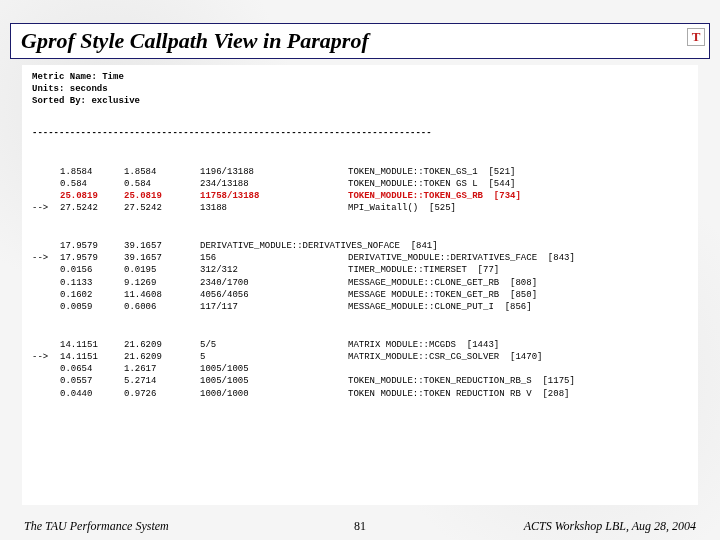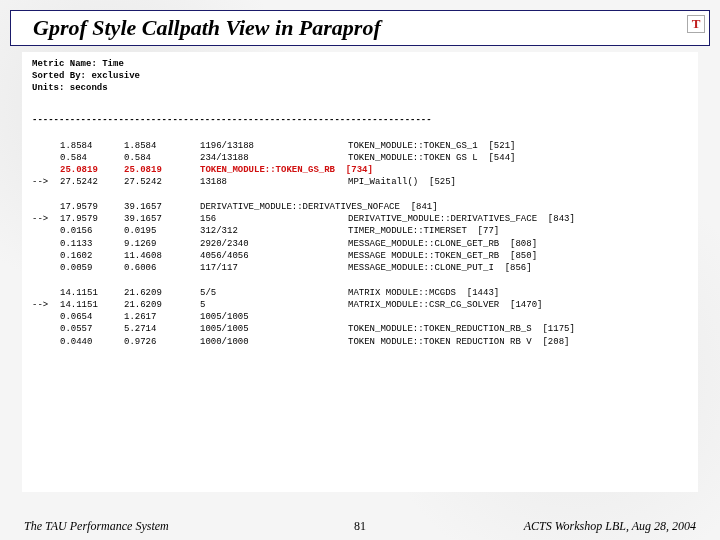--- a/index.html
+++ b/index.html
@@ -9,24 +9,24 @@
     background: #f5f5f5;
     background-image:
       radial-gradient(circle at 15% 20%, rgba(200,200,200,0.3) 0%, transparent 25%),
       radial-gradient(circle at 80% 70%, rgba(200,200,200,0.25) 0%, transparent 30%),
       radial-gradient(circle at 50% 50%, rgba(220,220,220,0.2) 0%, transparent 40%);
     font-family: Georgia, 'Times New Roman', serif;
     position: relative;
     overflow: hidden;
   }
   .title-box {
-    margin: 10px 10px 4px 10px;
+    margin: 23px 10px 4px 10px;
     border: 1px solid #1a1a6a;
     background: #ffffff;
-    padding: 4px 22px;
+    padding: 4px 10px;
     position: relative;
   }
   .title-text {
     font-size: 22px;
     font-weight: bold;
     font-style: italic;
     color: #000;
   }
   .logo {
     position: absolute;
@@ -59,21 +59,21 @@
   .meta-header { font-weight: bold; margin-bottom: 20px; }
   .col-headers { font-weight: bold; display: flex; }
   .sep { font-weight: bold; letter-spacing: 0; white-space: nowrap; overflow: hidden; }
   .row { display: flex; white-space: pre; }
   .c-arrow { width: 28px; flex: 0 0 28px; }
   .c-excl { width: 64px; flex: 0 0 64px; }
   .c-incl { width: 76px; flex: 0 0 76px; }
   .c-calls { width: 148px; flex: 0 0 148px; }
   .c-name { flex: 1; }
   .highlight { color: #d01010; font-weight: bold; }
-  .group { margin-top: 13px; }
+  .group { margin-top: 26px; }
   .footer {
     position: absolute;
     bottom: 6px;
     left: 0;
     width: 100%;
     display: flex;
     justify-content: space-between;
     padding: 0 24px;
     font-size: 12px;
     font-style: italic;
@@ -88,38 +88,38 @@
 <div class="title-box">
   <span class="title-text">Gprof Style Callpath View in Paraprof</span>
   <div class="logo">
       <span>T</span>
     </div>
 </div>
 
 <div class="content-area">
   <div class="meta-header">
     <div>Metric Name: Time</div>
+    <div>Units: seconds</div>
     <div>Sorted By: exclusive</div>
-    <div>Units: seconds</div>
   </div>
 
   <div class="sep">--------------------------------------------------------------------------</div>
 
   <div id="groups-container">
       <div class="group">
         <div class="row"><span class="c-arrow"></span><span class="c-excl">1.8584</span><span class="c-incl">1.8584</span><span class="c-calls">1196/13188</span><span class="c-name">TOKEN_MODULE::TOKEN_GS_1  [521]</span></div>
         <div class="row"><span class="c-arrow"></span><span class="c-excl">0.584</span><span class="c-incl">0.584</span><span class="c-calls">234/13188</span><span class="c-name">TOKEN_MODULE::TOKEN GS L  [544]</span></div>
-        <div class="row highlight"><span class="c-arrow"></span><span class="c-excl">25.0819</span><span class="c-incl">25.0819</span><span class="c-name">TOKEN_MODULE::TOKEN_GS_RB  [734]</span></div>
+        <div class="row highlight"><span class="c-arrow"></span><span class="c-excl">25.0819</span><span class="c-incl">25.0819</span><span class="c-calls">11758/13188</span><span class="c-name">TOKEN_MODULE::TOKEN_GS_RB  [734]</span></div>
         <div class="row"><span class="c-arrow">--&gt;</span><span class="c-excl">27.5242</span><span class="c-incl">27.5242</span><span class="c-calls">13188</span><span class="c-name">MPI_Waitall()  [525]</span></div>
       </div>
       <div class="group">
         <div class="row"><span class="c-arrow"></span><span class="c-excl">17.9579</span><span class="c-incl">39.1657</span><span class="c-name">DERIVATIVE_MODULE::DERIVATIVES_NOFACE  [841]</span></div>
         <div class="row"><span class="c-arrow">--&gt;</span><span class="c-excl">17.9579</span><span class="c-incl">39.1657</span><span class="c-calls">156</span><span class="c-name">DERIVATIVE_MODULE::DERIVATIVES_FACE  [843]</span></div>
         <div class="row"><span class="c-arrow"></span><span class="c-excl">0.0156</span><span class="c-incl">0.0195</span><span class="c-calls">312/312</span><span class="c-name">TIMER_MODULE::TIMERSET  [77]</span></div>
-        <div class="row"><span class="c-arrow"></span><span class="c-excl">0.1133</span><span class="c-incl">9.1269</span><span class="c-calls">2920/2340</span><span class="c-name">MESSAGE_MODULE::CLONE_GET_RB  [808]</span></div>
+        <div class="row"><span class="c-arrow"></span><span class="c-excl">0.1133</span><span class="c-incl">9.1269</span><span class="c-calls">2340/1700</span><span class="c-name">MESSAGE_MODULE::CLONE_GET_RB  [808]</span></div>
         <div class="row"><span class="c-arrow"></span><span class="c-excl">0.1602</span><span class="c-incl">11.4608</span><span class="c-calls">4056/4056</span><span class="c-name">MESSAGE MODULE::TOKEN_GET_RB  [850]</span></div>
         <div class="row"><span class="c-arrow"></span><span class="c-excl">0.0059</span><span class="c-incl">0.6006</span><span class="c-calls">117/117</span><span class="c-name">MESSAGE_MODULE::CLONE_PUT_I  [856]</span></div>
       </div>
       <div class="group">
         <div class="row"><span class="c-arrow"></span><span class="c-excl">14.1151</span><span class="c-incl">21.6209</span><span class="c-calls">5/5</span><span class="c-name">MATRIX MODULE::MCGDS  [1443]</span></div>
         <div class="row"><span class="c-arrow">--&gt;</span><span class="c-excl">14.1151</span><span class="c-incl">21.6209</span><span class="c-calls">5</span><span class="c-name">MATRIX_MODULE::CSR_CG_SOLVER  [1470]</span></div>
         <div class="row"><span class="c-arrow"></span><span class="c-excl">0.0654</span><span class="c-incl">1.2617</span><span class="c-calls">1005/1005</span></div>
         <div class="row"><span class="c-arrow"></span><span class="c-excl">0.0557</span><span class="c-incl">5.2714</span><span class="c-calls">1005/1005</span><span class="c-name">TOKEN_MODULE::TOKEN_REDUCTION_RB_S  [1175]</span></div>
         <div class="row"><span class="c-arrow"></span><span class="c-excl">0.0440</span><span class="c-incl">0.9726</span><span class="c-calls">1000/1000</span><span class="c-name">TOKEN MODULE::TOKEN REDUCTION RB V  [208]</span></div>
       </div>

